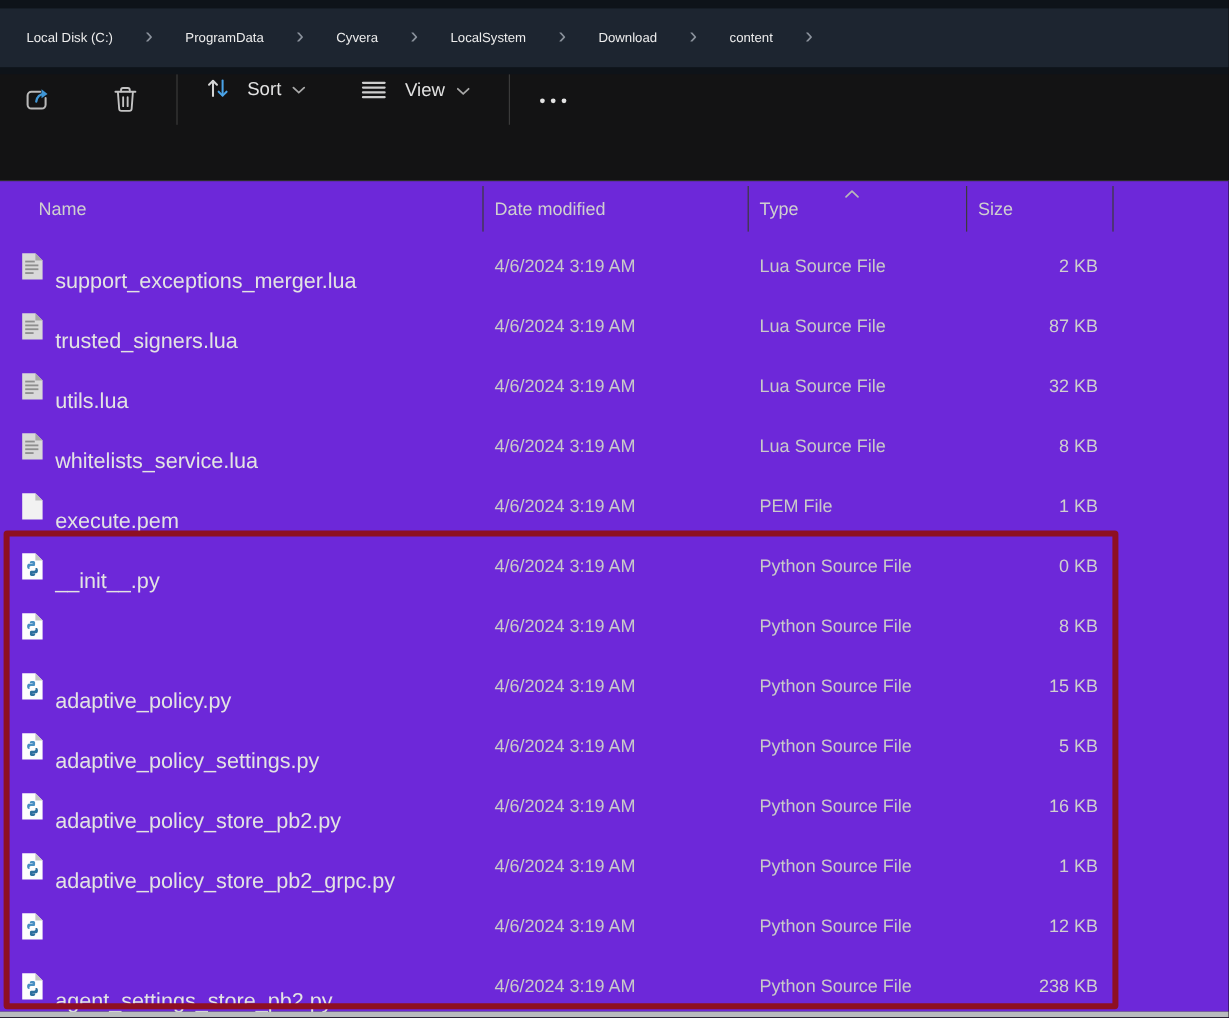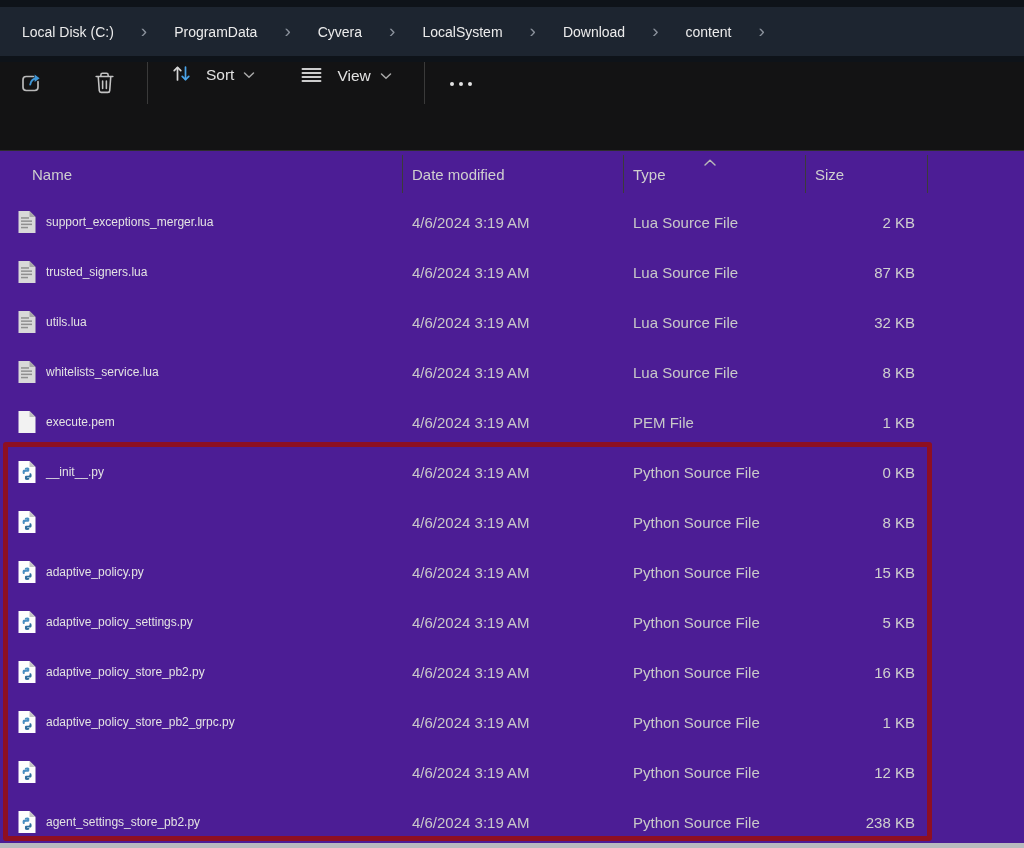--- a/index.html
+++ b/index.html
@@ -6,62 +6,62 @@
   .screen{
     position:relative;width:1024px;height:848px;overflow:hidden;
     background:#161616;font-family:"Liberation Sans","DejaVu Sans",sans-serif;
     -webkit-font-smoothing:antialiased;
   }
   
   .crumb-bar{position:absolute;left:0;top:0;width:1024px;height:62px;background:#0e1319;}
   .crumb-band{position:absolute;left:0;top:7px;width:1024px;height:49px;background:#1d2530;
     display:flex;align-items:center;padding-left:22px;box-sizing:border-box;}
   .crumbs{display:flex;align-items:center;gap:0;}
-  .crumb-label{color:#ececec;font-size:14px;white-space:nowrap;cursor:default;}
+  .crumb-label{color:#ececec;font-size:11px;white-space:nowrap;cursor:default;}
   .crumb-chev{color:#8b929c;font-size:19px;margin:0 27px;line-height:1;transform:translateY(-1px);}
   
   .toolbar{position:absolute;left:0;top:62px;width:1024px;height:88px;background:#131314;
     display:flex;align-items:flex-start;padding-left:9px;box-sizing:border-box;}
   .tb-btn{width:44px;height:44px;display:flex;align-items:center;justify-content:center;
     background:transparent;border:none;padding:0;cursor:default;}
   .tb-btn.trash{margin-left:29px;}
   .tb-divider{width:1px;height:42px;background:#3a3a3a;margin-left:21px;}
   .tb-group{display:flex;align-items:center;background:transparent;border:none;padding:0;cursor:default;}
   .tb-group.sort{margin-left:22px;}
   .tb-group.view{margin-left:44px;}
   .tb-label{color:#e2e2e2;font-size:15.5px;margin-left:13px;}
   .tb-chev{margin-left:9px;display:flex;align-items:center;}
   .tb-divider.second{margin-left:32px;}
   .tb-btn.more{margin-left:14px;}
   .dots{display:flex;gap:5px;}
   .dots i{width:4px;height:4px;border-radius:50%;background:#e3e3e3;display:block;}
   
-  .list-region{position:absolute;left:0;top:150px;width:1024px;height:693px;background:#4c1d95;
+  .list-region{position:absolute;left:0;top:150px;width:1024px;height:693px;background:#6d28d9;
     border-top:1px solid #2d2d2d;box-sizing:border-box;}
   .hdr{position:relative;height:46px;}
   .hdr-label{position:absolute;top:0;height:46px;display:flex;align-items:center;
     color:#cfcfcf;font-size:15px;cursor:default;}
   .hdr-name{left:32px;}
   .hdr-date{left:412px;}
   .hdr-type{left:633px;}
   .hdr-size{left:815px;}
   .hdr-sep{position:absolute;top:4px;width:1px;height:38px;background:#3b3b3b;}
   .sep1{left:402px;} .sep2{left:623px;} .sep3{left:805px;} .sep4{left:927px;}
   .sort-caret{position:absolute;left:703px;top:2px;}
   
   .file-list{position:absolute;left:0;top:46px;width:1024px;}
   .row{position:relative;height:50px;cursor:default;}
   .row span{pointer-events:none;}
   .file-icon{position:absolute;left:17px;top:13px;width:20px;height:24px;}
   .file-icon svg{display:none;width:20px;height:24px;}
   .icon-text-doc .i-text{display:block;}
   .icon-blank-doc .i-blank{display:block;}
   .icon-python .i-py{display:block;}
-  .c-name{position:absolute;left:46px;top:0;height:50px;display:flex;align-items:center;
-    color:#e3e3e3;font-size:12px;white-space:nowrap;}
+  .c-name{position:absolute;left:46px;top:12px;height:50px;display:flex;align-items:center;
+    color:#e3e3e3;font-size:18px;white-space:nowrap;}
   .c-date{position:absolute;left:412px;top:0;height:50px;display:flex;align-items:center;
     color:#c9c9c9;font-size:15px;}
   .c-type{position:absolute;left:633px;top:0;height:50px;display:flex;align-items:center;
     color:#c9c9c9;font-size:15px;}
   .c-size{position:absolute;left:805px;top:0;width:110px;height:50px;display:flex;align-items:center;
     justify-content:flex-end;color:#cfcfcf;font-size:15px;}
   
   .highlight-box{position:absolute;left:3px;top:442px;width:929px;height:399px;
     border:5px solid #8e0f22;border-radius:3px;box-sizing:border-box;
     pointer-events:none;z-index:5;}

